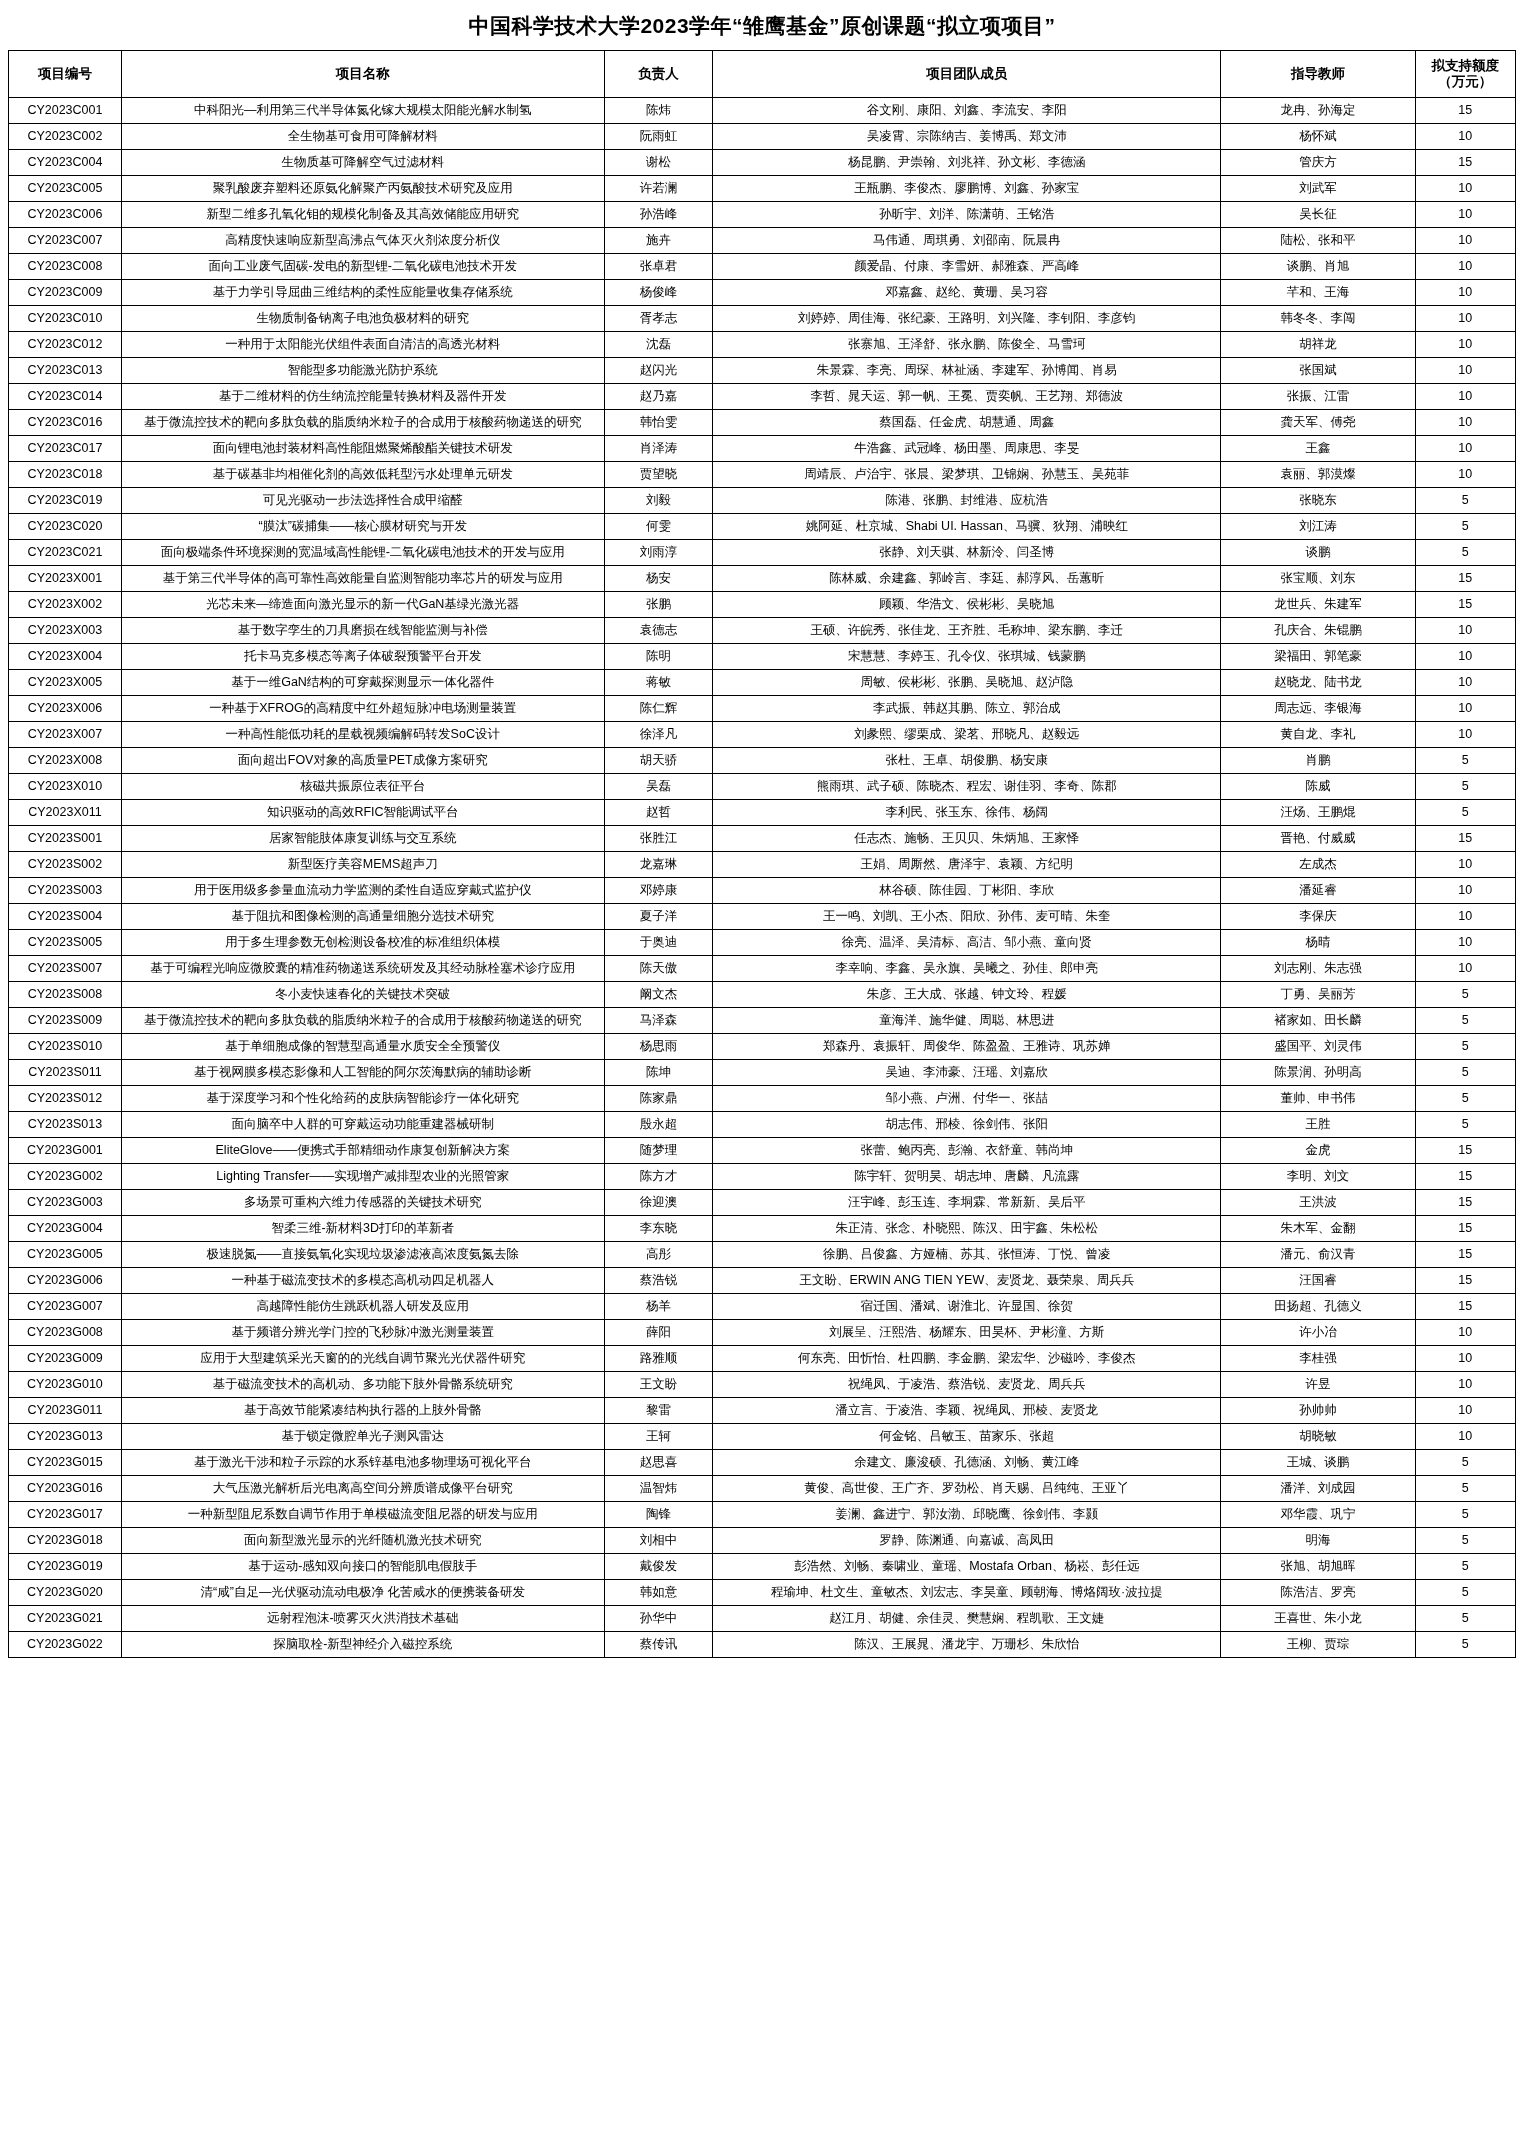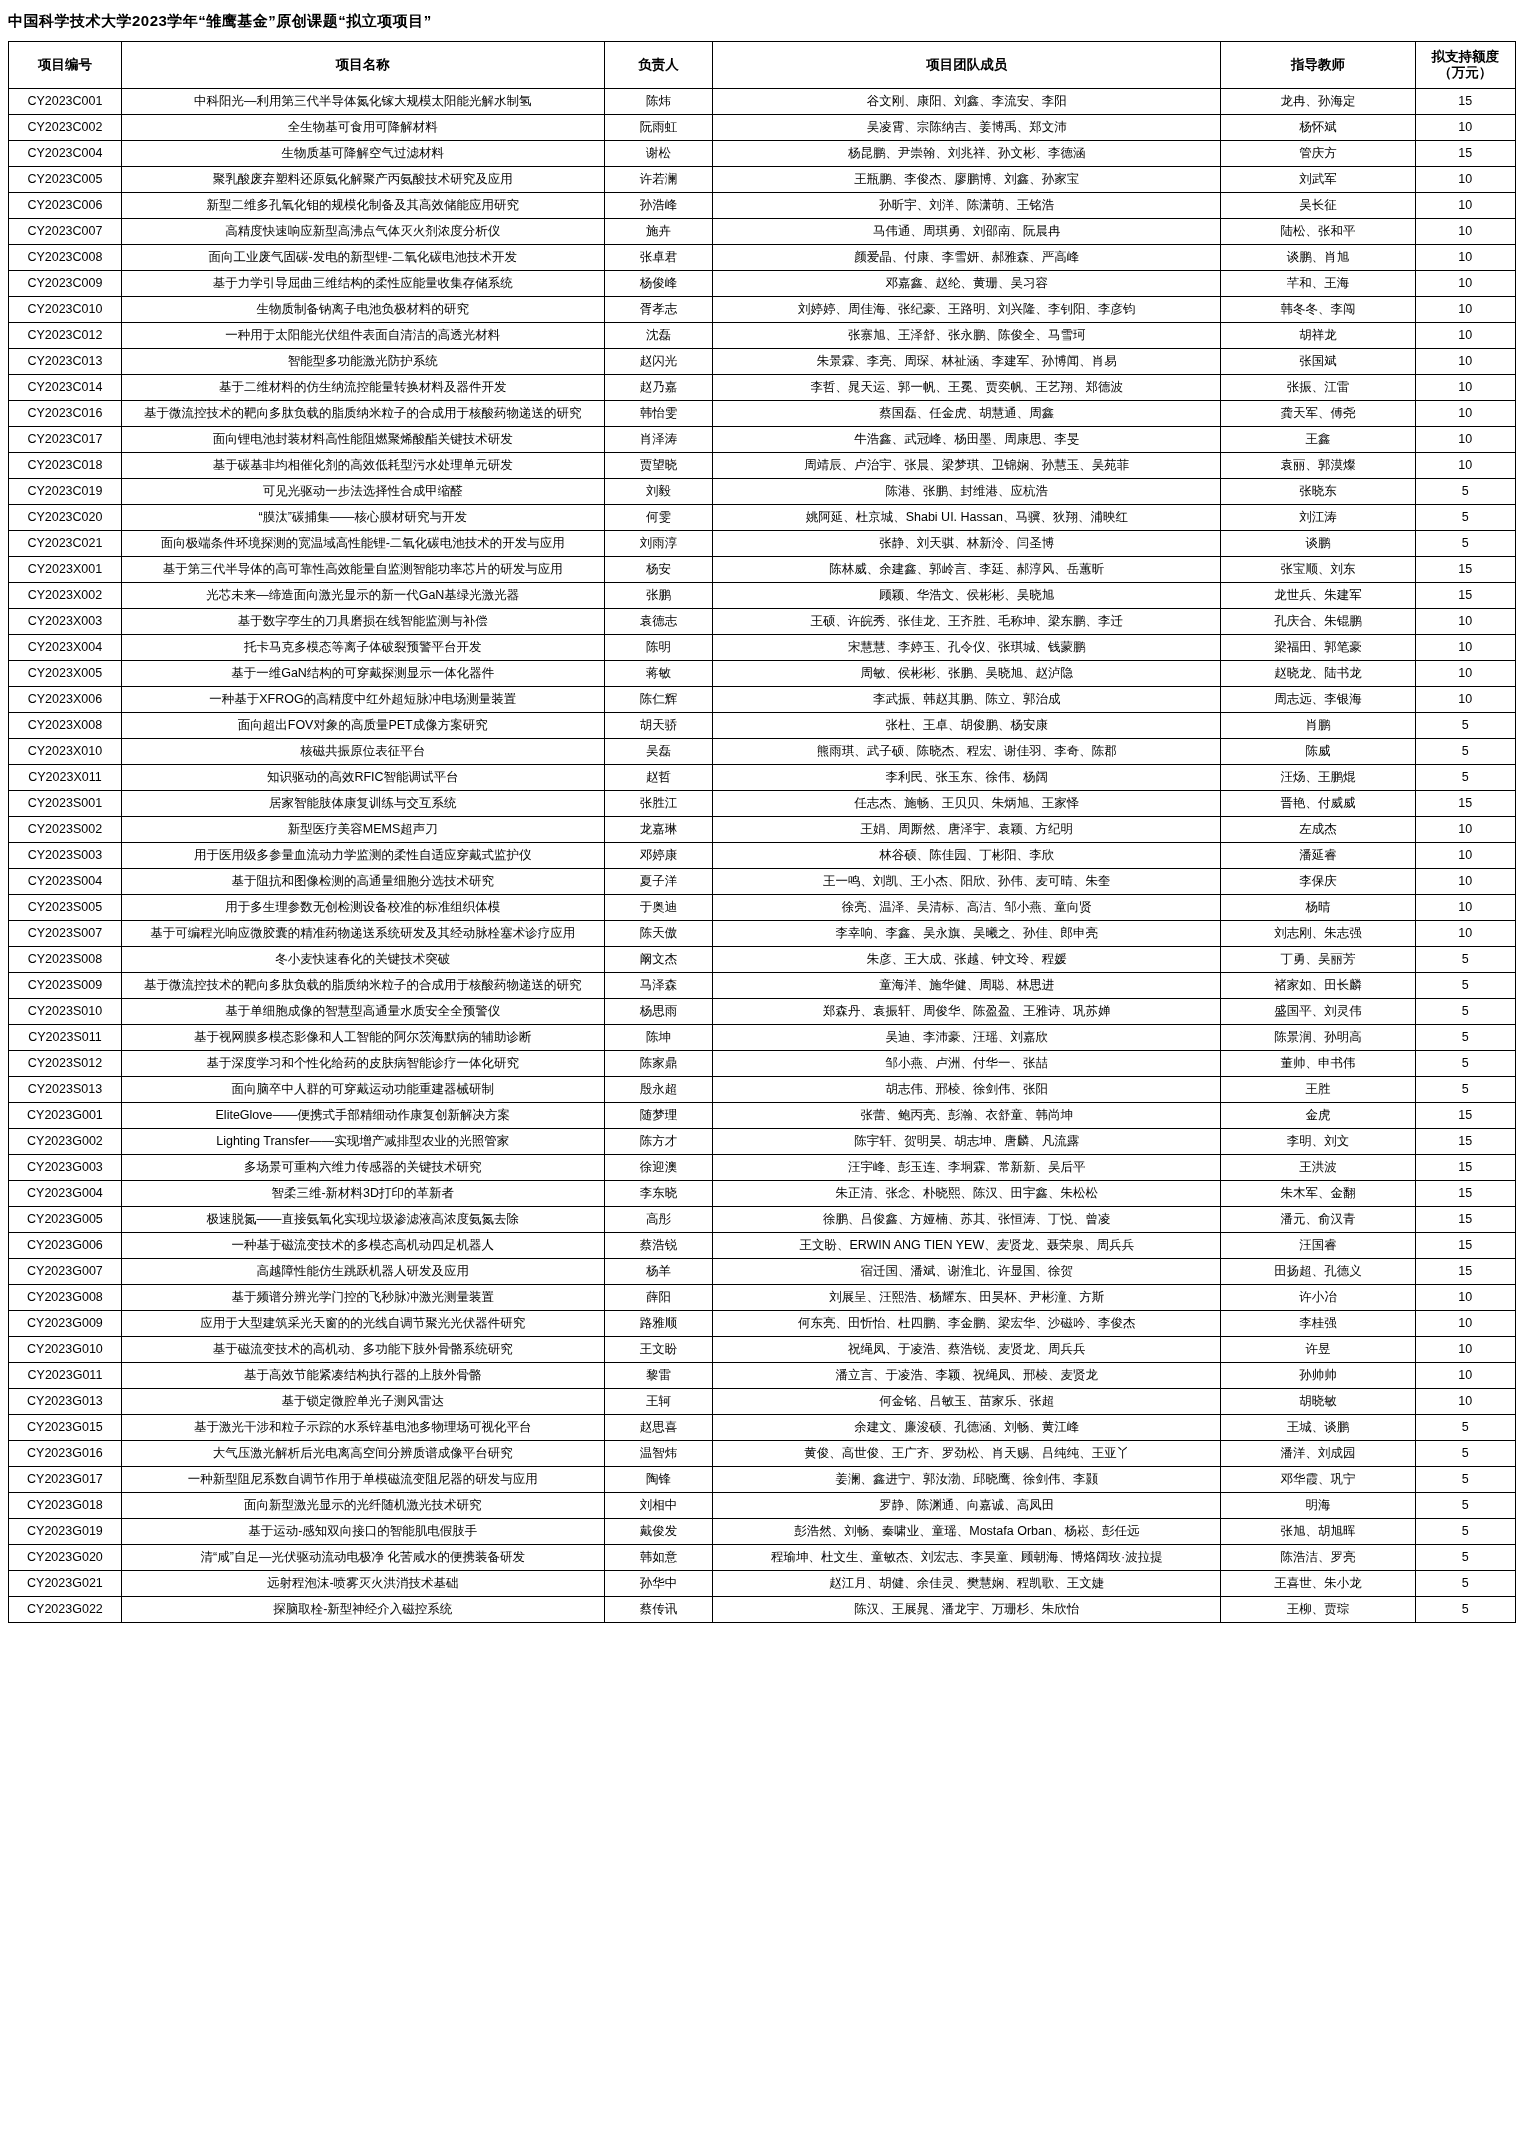--- a/index.html
+++ b/index.html
@@ -11,21 +11,22 @@
     width: 1524px;
     font-family: "Liberation Sans", sans-serif;
     color: #000000;
   }
   .page {
     width: 1524px;
     box-sizing: border-box;
     padding: 0 8px;
   }
   .doc-title {
-    font-size: 15px;
+    text-align: center;
+    font-size: 21px;
     font-weight: bold;
     padding: 12px 0 10px 0;
     letter-spacing: 0.5px;
   }
   table.grid {
     border-collapse: collapse;
     width: 1508px;
     table-layout: fixed;
   }
   table.grid th, table.grid td {
@@ -269,20 +270,28 @@
         </tr>
         <tr>
           <td>CY2023X006</td>
           <td class="name-cell">一种基于XFROG的高精度中红外超短脉冲电场测量装置</td>
           <td>陈仁辉</td>
           <td class="team-cell">李武振、韩赵其鹏、陈立、郭治成</td>
           <td>周志远、李银海</td>
           <td>10</td>
         </tr>
         <tr>
+          <td>CY2023X007</td>
+          <td class="name-cell">一种高性能低功耗的星载视频编解码转发SoC设计</td>
+          <td>徐泽凡</td>
+          <td class="team-cell">刘彖熙、缪栗成、梁茗、邢晓凡、赵毅远</td>
+          <td>黄自龙、李礼</td>
+          <td>10</td>
+        </tr>
+        <tr>
           <td>CY2023X008</td>
           <td class="name-cell">面向超出FOV对象的高质量PET成像方案研究</td>
           <td>胡天骄</td>
           <td class="team-cell">张杜、王卓、胡俊鹏、杨安康</td>
           <td>肖鹏</td>
           <td>5</td>
         </tr>
         <tr>
           <td>CY2023X010</td>
           <td class="name-cell">核磁共振原位表征平台</td>

